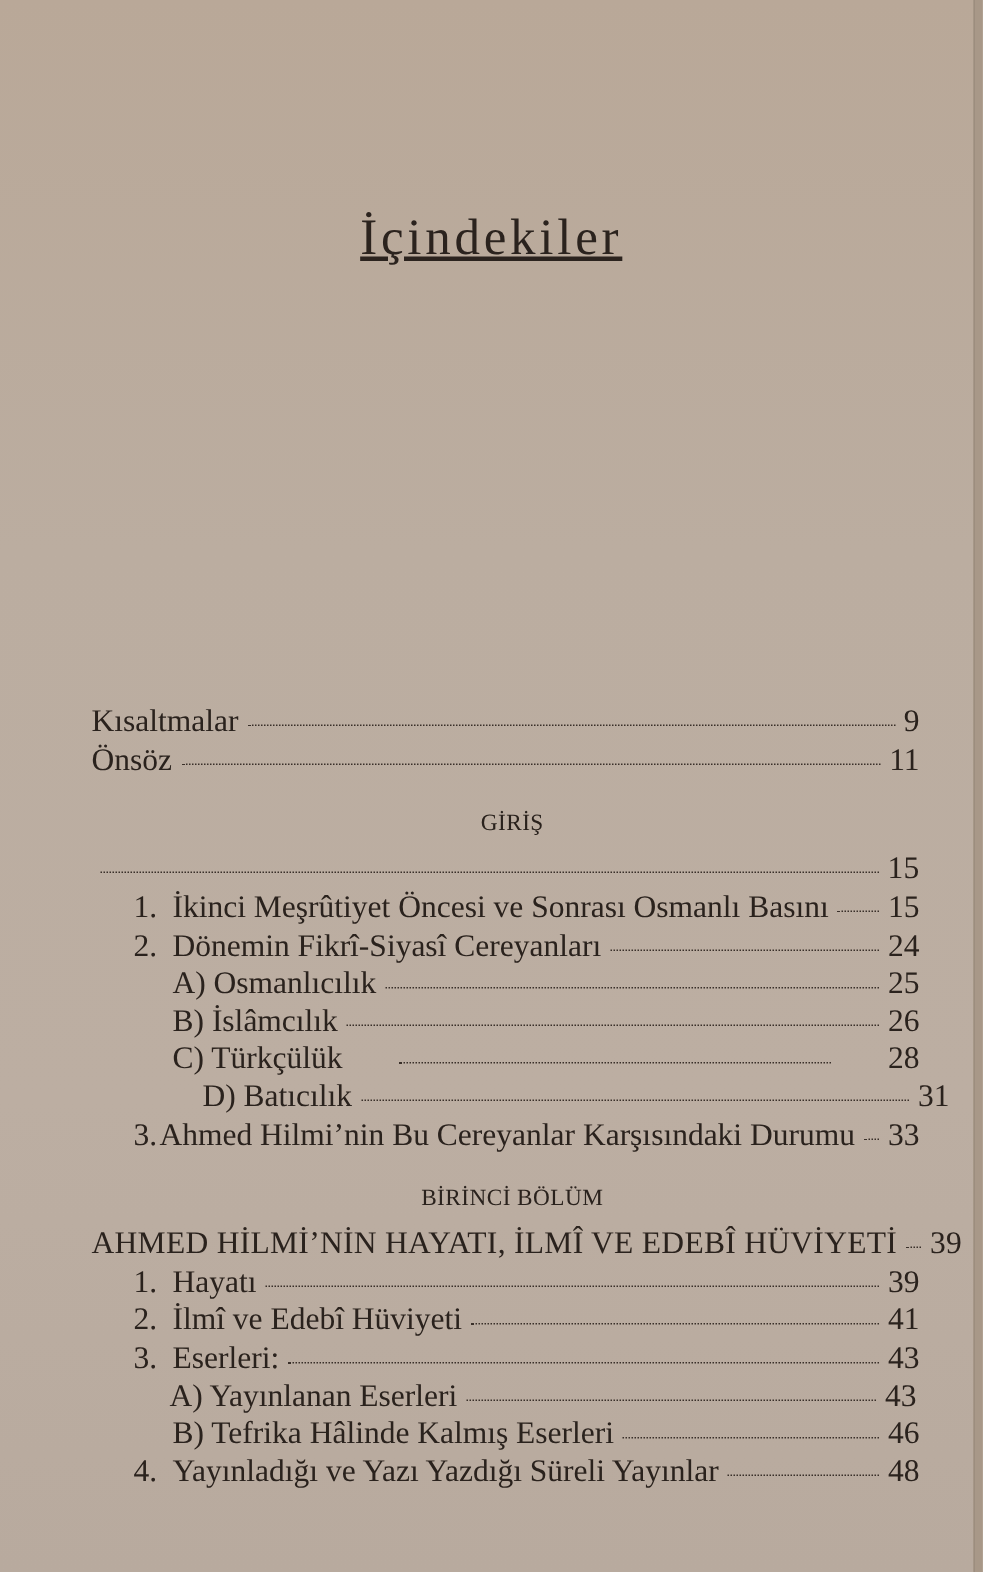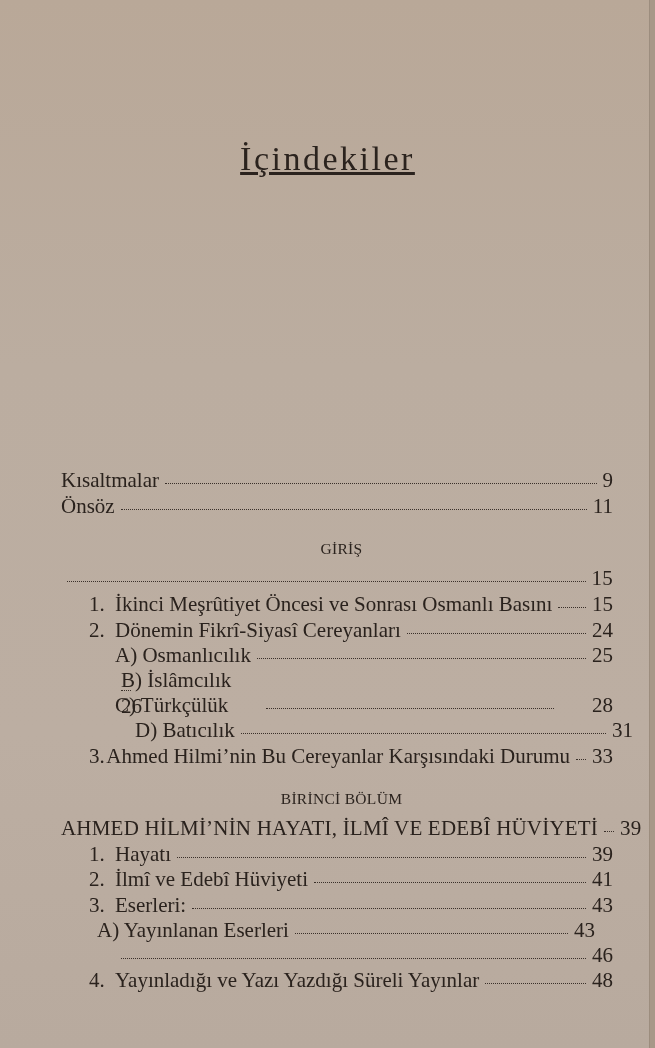--- a/index.html
+++ b/index.html
@@ -120,21 +120,21 @@
     <span class="num">2.</span>
     <span>Dönemin Fikrî-Siyasî Cereyanları</span>
     <span class="dots"></span>
     <span class="page-num">24</span>
   </div>
   <div class="row" style="left:115px; width:498px; top:643px;">
     <span>A) Osmanlıcılık</span>
     <span class="dots"></span>
     <span class="page-num">25</span>
   </div>
-  <div class="row" style="left:115px; width:498px; top:668px;flex-direction:column;">
+  <div class="row" style="left:115px; width:498px; top:668px;">
     <span>B) İslâmcılık</span>
     <span class="dots"></span>
     <span class="page-num">26</span>
   </div>
   <div class="row" style="left:115px; width:498px; top:693px;gap:32px;">
     <span>C) Türkçülük</span>
     <span class="dots"></span>
     <span class="page-num">28</span>
   </div>
   <div class="row" style="left:115px; width:498px; top:718px;margin-left:20px;">
@@ -168,26 +168,27 @@
     <span>İlmî ve Edebî Hüviyeti</span>
     <span class="dots"></span>
     <span class="page-num">41</span>
   </div>
   <div class="row" style="left:89px; width:524px; top:893px;">
     <span class="num">3.</span>
     <span>Eserleri:</span>
     <span class="dots"></span>
     <span class="page-num">43</span>
   </div>
-  <div class="row" style="left:97px; width:498px; top:918px;">
+  <div class="row" style="left:113px; width:498px; top:918px;">
     <span>A) Yayınlanan Eserleri</span>
     <span class="dots"></span>
     <span class="page-num">43</span>
   </div>
   <div class="row" style="left:115px; width:498px; top:943px;">
+    <span>B) Tefrika Hâlinde Kalmış Eserleri</span>
     <span class="dots"></span>
     <span class="page-num">46</span>
   </div>
   <div class="row" style="left:89px; width:524px; top:968px;">
     <span class="num">4.</span>
     <span>Yayınladığı ve Yazı Yazdığı Süreli Yayınlar</span>
     <span class="dots"></span>
     <span class="page-num">48</span>
   </div>
 

